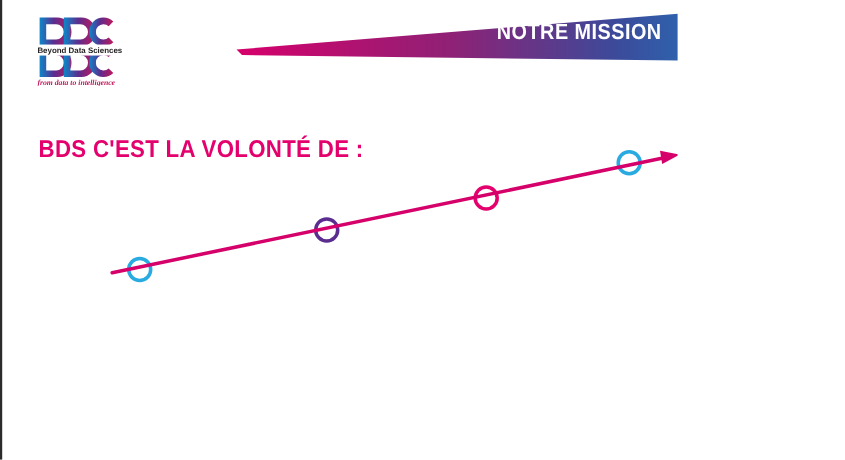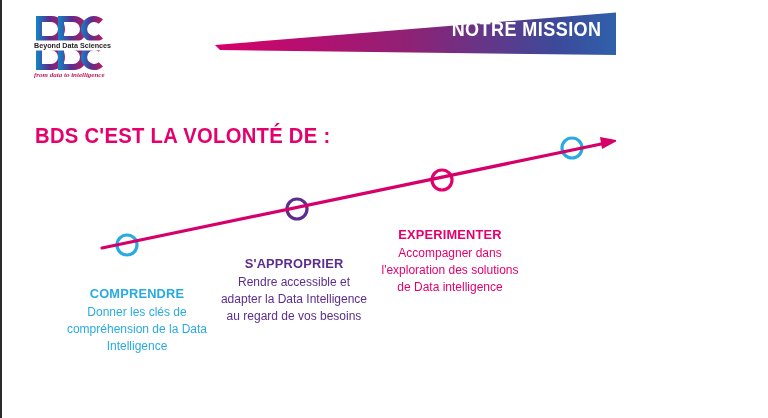--- a/index.html
+++ b/index.html
@@ -166,29 +166,17 @@
     <circle cx="125" cy="245" r="10" fill="none" stroke="#29abe2" stroke-width="3.2"></circle>
     <circle cx="295" cy="209" r="10" fill="none" stroke="#5b2d8e" stroke-width="3.2"></circle>
     <circle cx="440" cy="180" r="10" fill="none" stroke="#e4006d" stroke-width="3.2"></circle>
     <circle cx="570" cy="148" r="10" fill="none" stroke="#29abe2" stroke-width="3.2"></circle>
 
     <line x1="100" y1="248" x2="604" y2="143" stroke="#d6006b" stroke-width="3.2" stroke-linecap="round"></line>
 
     <polygon points="616,140.5 598,137 600,149" fill="#d6006b"></polygon>
   </svg>
 
-  <div class="step step-1">
-    <p class="step-title c-cyan">COMPRENDRE</p>
-    <p class="step-desc c-cyan">Donner les clés de compréhension de la Data Intelligence</p>
-  </div>
 
-  <div class="step step-2">
-    <p class="step-title c-purple">S'APPROPRIER</p>
-    <p class="step-desc c-purple">Rendre accessible et adapter la Data Intelligence au regard de vos besoins</p>
-  </div>
 
-  <div class="step step-3">
-    <p class="step-title c-pink">EXPERIMENTER</p>
-    <p class="step-desc c-pink">Accompagner dans l'exploration des solutions de Data intelligence</p>
-  </div>
 
 
 </div>
 
 </body></html>

